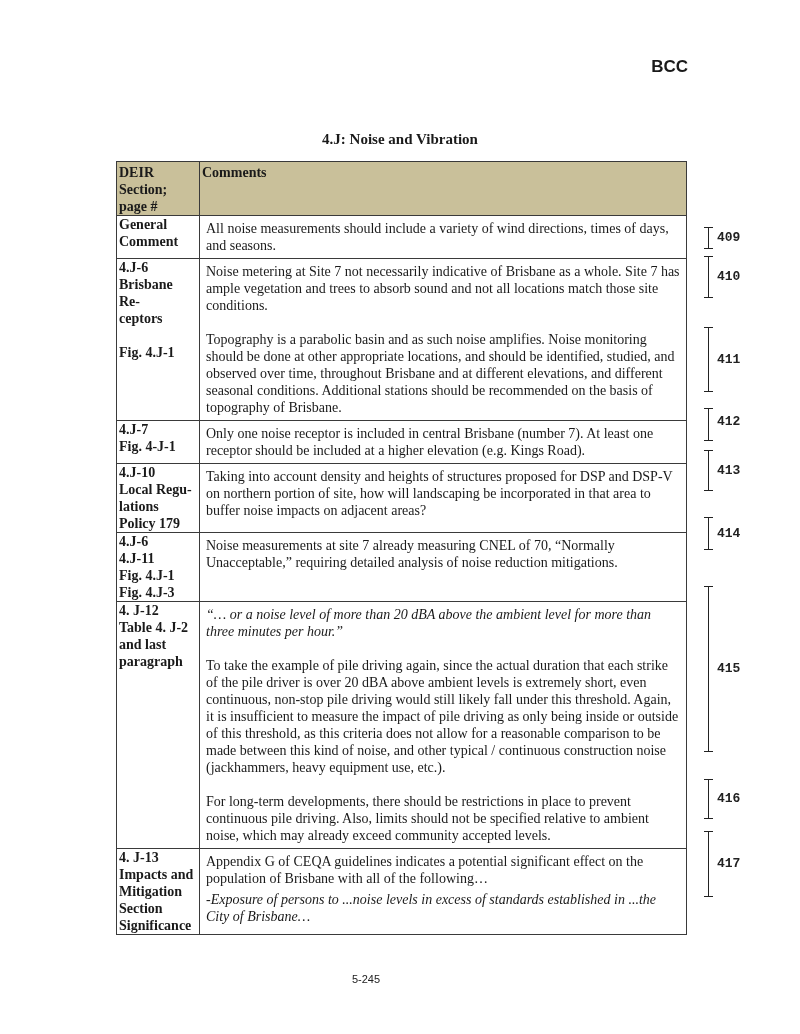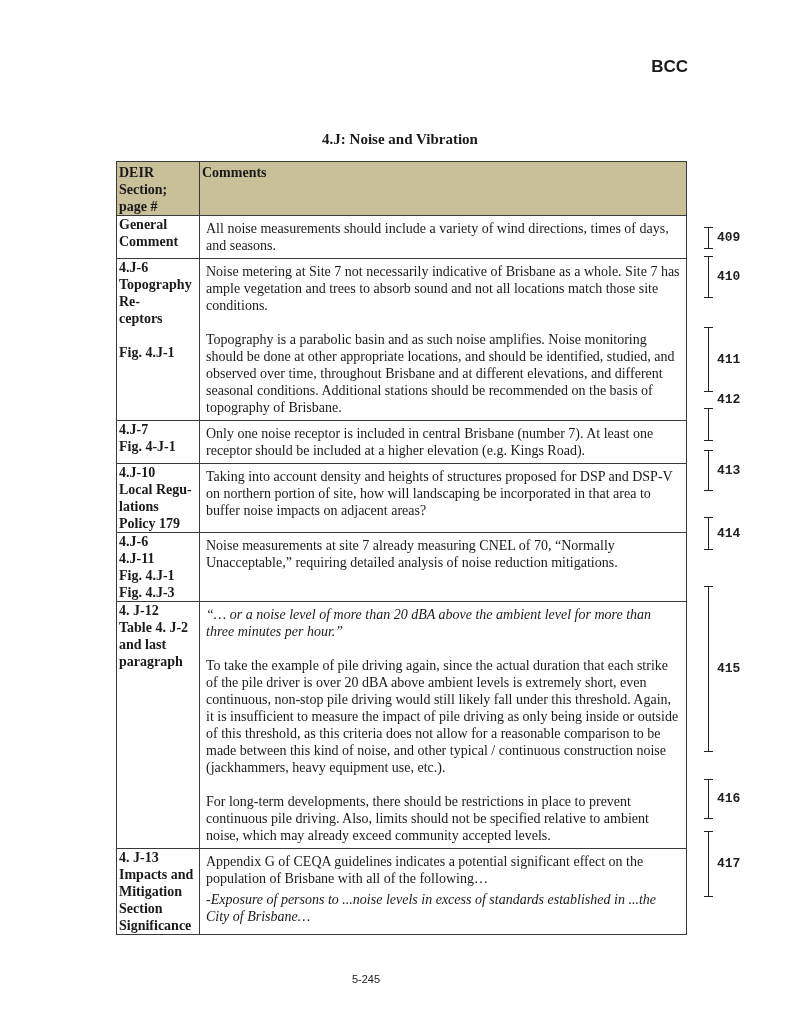--- a/index.html
+++ b/index.html
@@ -85,21 +85,21 @@
         <span>General</span>
         <span>Comment</span>
       </td>
       <td class="cm">
         <p>All noise measurements should include a variety of wind directions, times of days, and seasons.</p>
       </td>
     </tr>
     <tr class="row-410">
       <td class="sec">
         <span>4.J-6</span>
-        <span>Topography Re-</span>
+        <span>Brisbane Re-</span>
         <span>ceptors</span>
         <span style="height:17px"></span>
         <span>Fig. 4.J-1</span>
       </td>
       <td class="cm">
         <p>Noise metering at Site 7 not necessarily indicative of Brisbane as a whole. Site 7 has ample vegetation and trees to absorb sound and not all locations match those site conditions.</p>
         <p>Topography is a parabolic basin and as such noise amplifies. Noise monitoring should be done at other appropriate locations, and should be identified, studied, and observed over time, throughout Brisbane and at different elevations, and different seasonal conditions. Additional stations should be recommended on the basis of topography of Brisbane.</p>
       </td>
     </tr>
     <tr class="row-412">
@@ -163,21 +163,21 @@
 </table>
 
 <div id="annotations">
     <div class="bracket" style="top: 227px; height: 22px;"></div>
     <div class="bracket-label" style="top: 230px;">409</div>
     <div class="bracket" style="top: 256px; height: 42px;"></div>
     <div class="bracket-label" style="top: 269px;">410</div>
     <div class="bracket" style="top: 327px; height: 65px;"></div>
     <div class="bracket-label" style="top: 351.5px;">411</div>
     <div class="bracket" style="top: 408px; height: 33px;"></div>
-    <div class="bracket-label" style="top: 392px;">412</div>
+    <div class="bracket-label" style="top: 414px;">412</div>
     <div class="bracket" style="top: 450px; height: 41px;"></div>
     <div class="bracket-label" style="top: 462.5px;">413</div>
     <div class="bracket" style="top: 517px; height: 33px;"></div>
     <div class="bracket-label" style="top: 525.5px;">414</div>
     <div class="bracket" style="top: 586px; height: 166px;"></div>
     <div class="bracket-label" style="top: 661px;">415</div>
     <div class="bracket" style="top: 779px; height: 40px;"></div>
     <div class="bracket-label" style="top: 791px;">416</div>
     <div class="bracket" style="top: 831px; height: 66px;"></div>
     <div class="bracket-label" style="top: 856px;">417</div>

